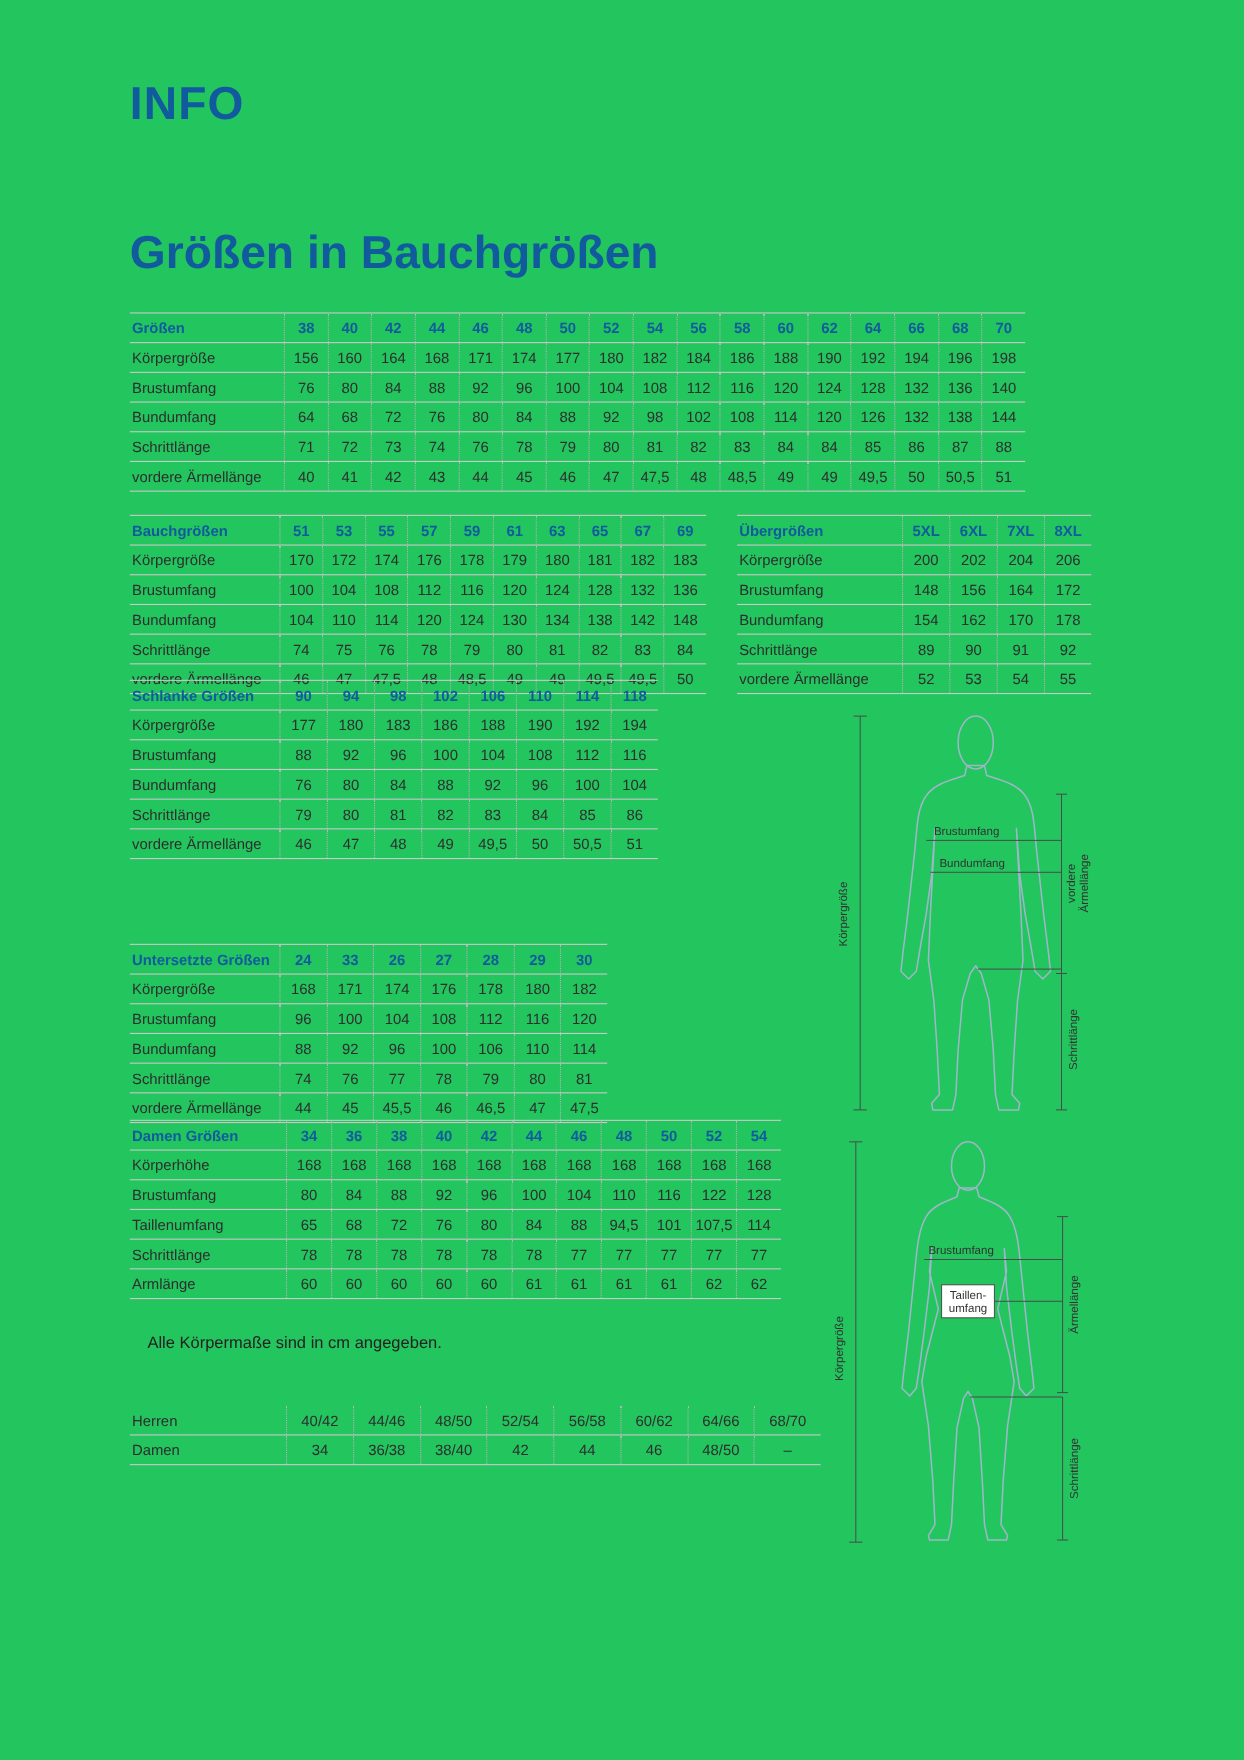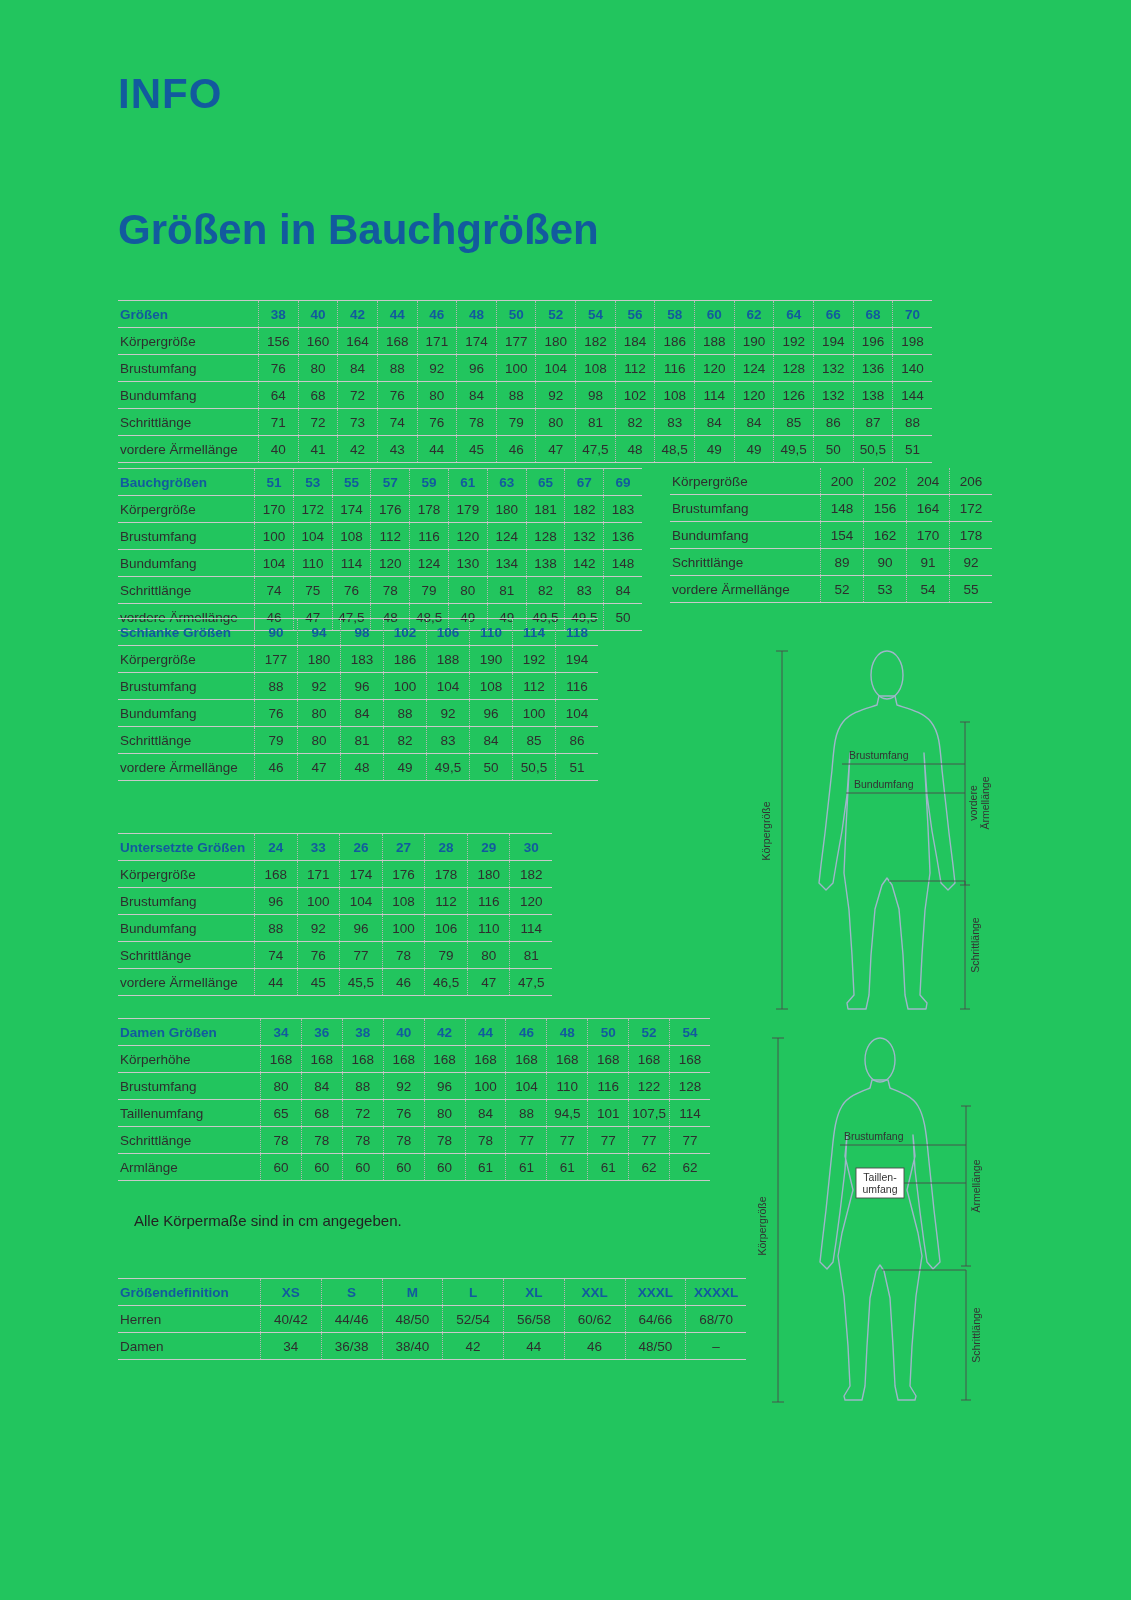--- a/index.html
+++ b/index.html
@@ -43,21 +43,21 @@
   .diagram text { fill:#333; font-size:10.5px; font-family:"Liberation Sans", sans-serif; }
 </style>
 </head>
 <body>
 
 <div class="page">
 
   <div class="info-title">INFO</div>
   <div class="main-title">Größen in Bauchgrößen</div>
 
-  <div class="sheet-table" style="left:118px; top:300px; width:814px; --lw:140px;">
+  <div class="sheet-table" style="left:118px; top:284px; width:814px; --lw:140px;">
       <div class="t-row t-head">
         <div class="t-label">Größen</div>
         <div class="t-cell">38</div>
         <div class="t-cell">40</div>
         <div class="t-cell">42</div>
         <div class="t-cell">44</div>
         <div class="t-cell">46</div>
         <div class="t-cell">48</div>
         <div class="t-cell">50</div>
         <div class="t-cell">52</div>
@@ -248,20 +248,27 @@
         <div class="t-cell">48,5</div>
         <div class="t-cell">49</div>
         <div class="t-cell">49</div>
         <div class="t-cell">49,5</div>
         <div class="t-cell">49,5</div>
         <div class="t-cell">50</div>
       </div>
     </div>
 
   <div class="sheet-table" style="left:670px; top:468px; width:322px; --lw:150px;">
+      <div class="t-row t-head">
+        <div class="t-label">Übergrößen</div>
+        <div class="t-cell">5XL</div>
+        <div class="t-cell">6XL</div>
+        <div class="t-cell">7XL</div>
+        <div class="t-cell">8XL</div>
+      </div>
       <div class="t-row">
         <div class="t-label">Körpergröße</div>
         <div class="t-cell">200</div>
         <div class="t-cell">202</div>
         <div class="t-cell">204</div>
         <div class="t-cell">206</div>
       </div>
       <div class="t-row">
         <div class="t-label">Brustumfang</div>
         <div class="t-cell">148</div>
@@ -354,21 +361,21 @@
         <div class="t-cell">47</div>
         <div class="t-cell">48</div>
         <div class="t-cell">49</div>
         <div class="t-cell">49,5</div>
         <div class="t-cell">50</div>
         <div class="t-cell">50,5</div>
         <div class="t-cell">51</div>
       </div>
     </div>
 
-  <div class="sheet-table" style="left:118px; top:833px; width:434px; --lw:136px;">
+  <div class="sheet-table" style="left:118px; top:858px; width:434px; --lw:136px;">
       <div class="t-row t-head">
         <div class="t-label">Untersetzte Größen</div>
         <div class="t-cell">24</div>
         <div class="t-cell">33</div>
         <div class="t-cell">26</div>
         <div class="t-cell">27</div>
         <div class="t-cell">28</div>
         <div class="t-cell">29</div>
         <div class="t-cell">30</div>
       </div>
@@ -507,31 +514,20 @@
         <div class="t-cell">61</div>
         <div class="t-cell">61</div>
         <div class="t-cell">62</div>
         <div class="t-cell">62</div>
       </div>
     </div>
 
   <div class="note">Alle Körpermaße sind in cm angegeben.</div>
 
   <div class="sheet-table" style="left:118px; top:1278px; width:628px; --lw:142px;">
-      <div class="t-row t-head">
-        <div class="t-label">Größendefinition</div>
-        <div class="t-cell">XS</div>
-        <div class="t-cell">S</div>
-        <div class="t-cell">M</div>
-        <div class="t-cell">L</div>
-        <div class="t-cell">XL</div>
-        <div class="t-cell">XXL</div>
-        <div class="t-cell">XXXL</div>
-        <div class="t-cell">XXXXL</div>
-      </div>
       <div class="t-row">
         <div class="t-label">Herren</div>
         <div class="t-cell">40/42</div>
         <div class="t-cell">44/46</div>
         <div class="t-cell">48/50</div>
         <div class="t-cell">52/54</div>
         <div class="t-cell">56/58</div>
         <div class="t-cell">60/62</div>
         <div class="t-cell">64/66</div>
         <div class="t-cell">68/70</div>

